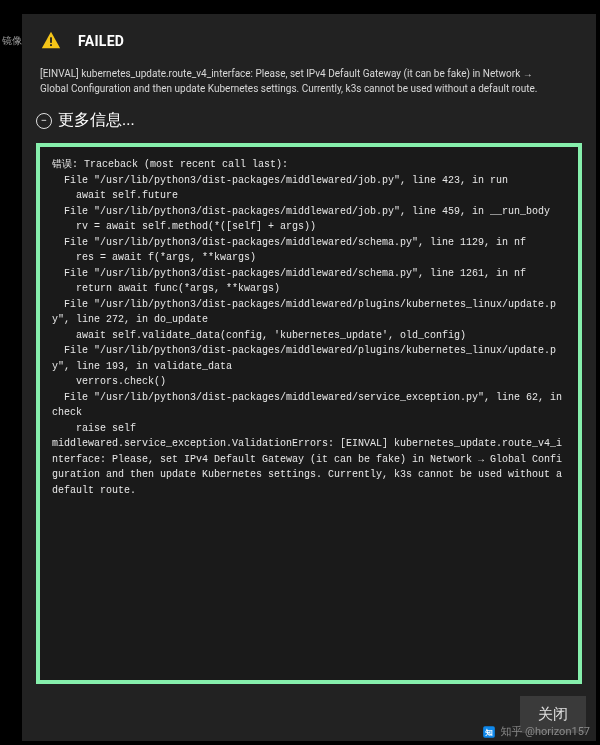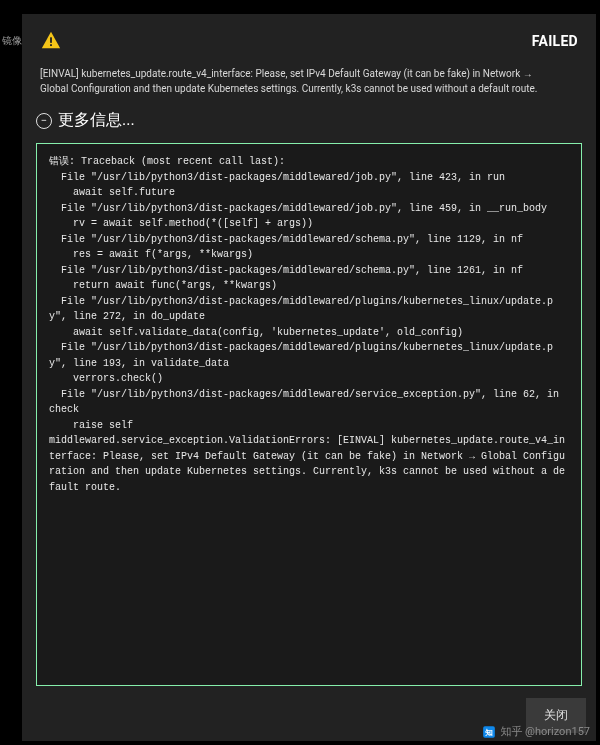--- a/index.html
+++ b/index.html
@@ -23,22 +23,21 @@
       right: 4px;
       bottom: 4px;
       background: #222222;
       display: flex;
       flex-direction: column;
     }
     .header {
       padding: 16px 18px 8px 18px;
       display: flex;
       align-items: center;
-      gap: 10px;
-      justify-content: space-between;
+      gap: 16px;
     }
     .warning-icon {
       width: 22px;
       height: 22px;
       flex-shrink: 0;
     }
     .title {
       font-size: 14px;
       font-weight: 700;
       color: #ffffff;
@@ -71,21 +70,21 @@
       flex-shrink: 0;
     }
     .more-info-text {
       font-size: 16px;
       font-weight: 400;
       color: #ffffff;
     }
     .traceback-container {
       margin: 4px 14px 4px 14px;
       background: #1a1a1a;
-      border: 1px solid #86efac;
+      border: 4px solid #86efac;
       flex: 1;
       overflow: hidden;
       padding: 10px 12px;
     }
     .traceback {
       font-family: "Consolas", "Monaco", "Courier New", monospace;
       font-size: 10px;
       line-height: 1.55;
       color: #e8e8e8;
       white-space: pre-wrap;
@@ -94,21 +93,21 @@
     .footer {
       padding: 8px 10px 8px 10px;
       display: flex;
       justify-content: flex-end;
     }
     .close-btn {
       background: #3a3a3a;
       color: #e0e0e0;
       border: none;
       padding: 9px 18px;
-      font-size: 12px;
+      font-size: 15px;
       cursor: pointer;
       font-family: inherit;
     }
     .watermark {
       position: absolute;
       bottom: 6px;
       right: 10px;
       font-size: 11px;
       color: #8a8a8a;
       display: flex;

